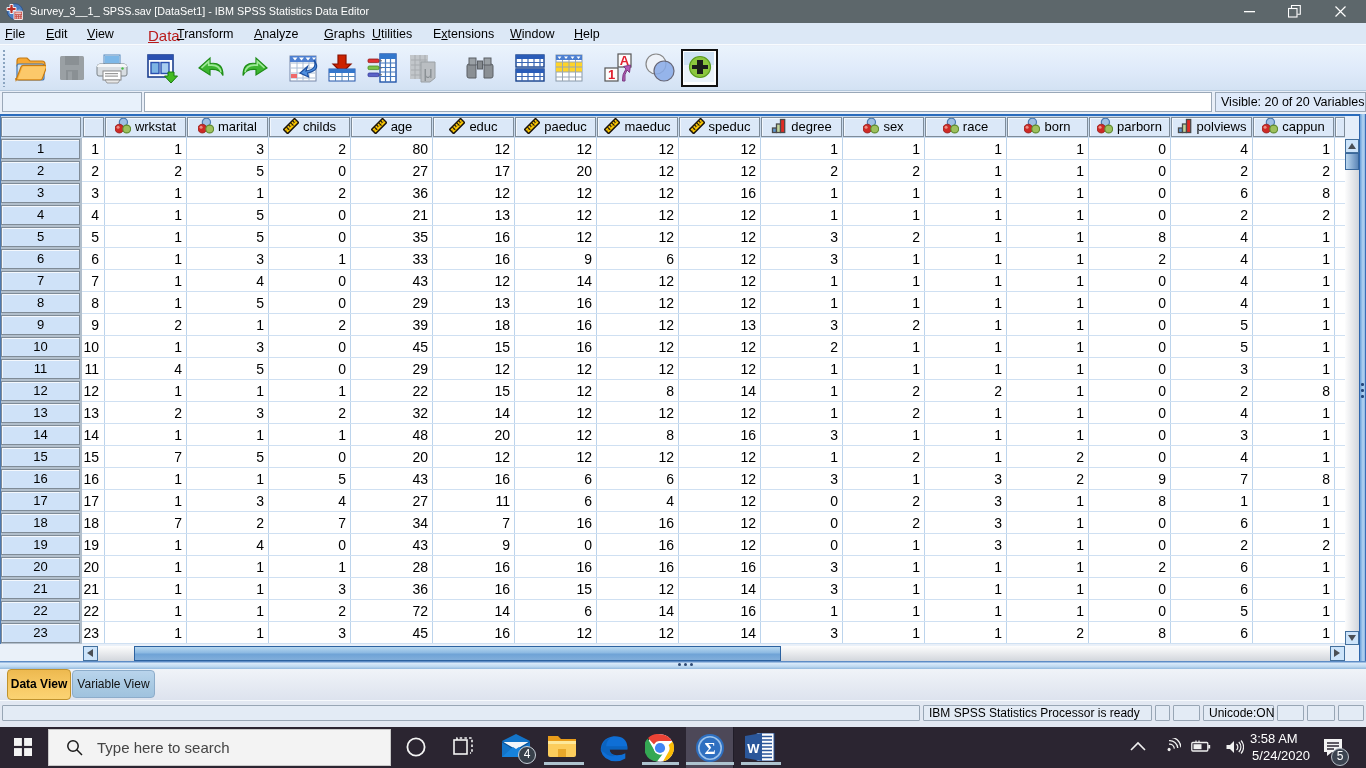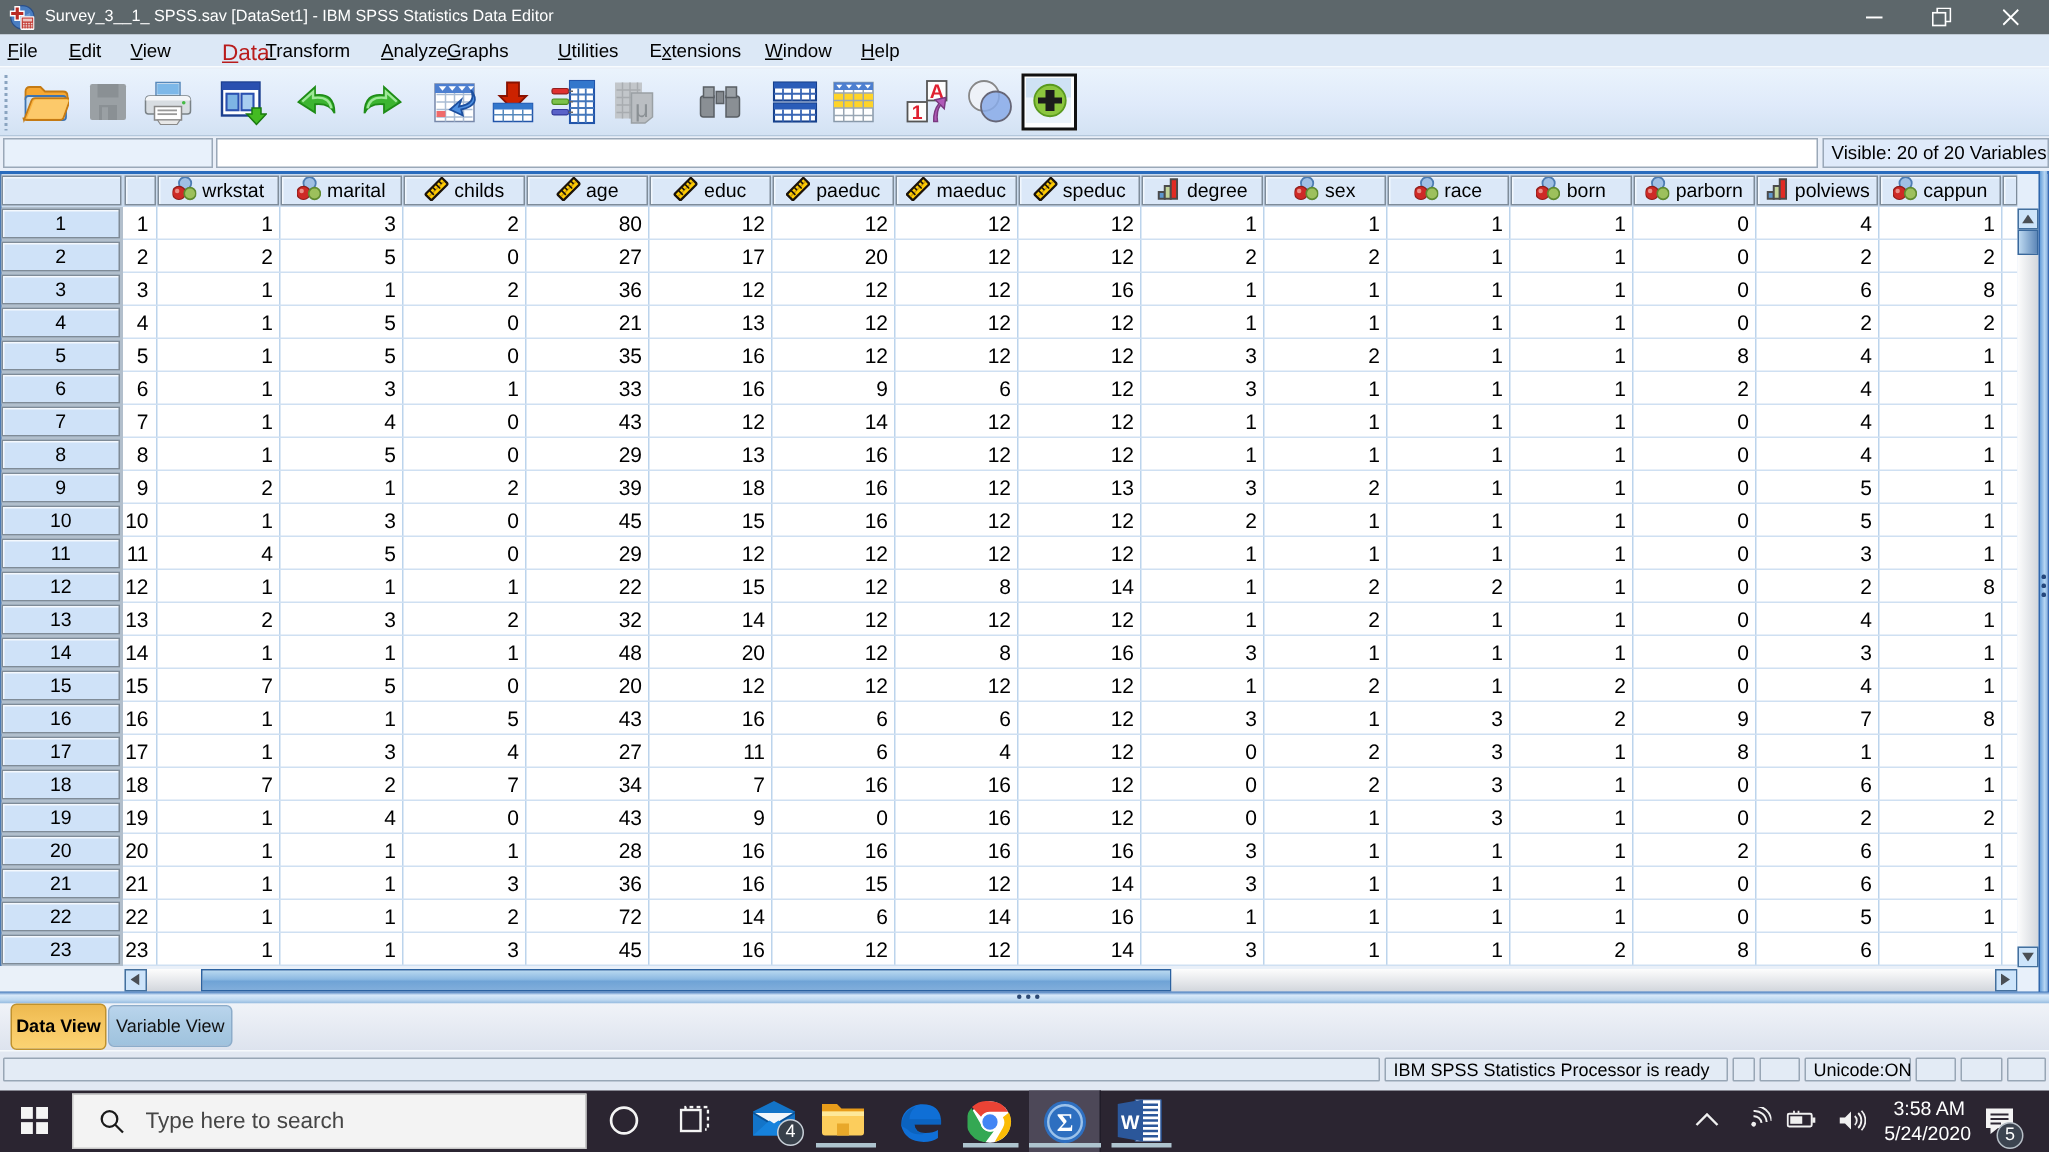--- a/index.html
+++ b/index.html
@@ -47,21 +47,21 @@
     <svg class="abs" style="left:1335px;top:6px" width="12" height="12" viewBox="0 0 12 12">
       <path d="M0.5 0.5 L10.5 10.5 M10.5 0.5 L0.5 10.5" stroke="#fff" stroke-width="1.2"></path>
     </svg>
     <div class="abs" style="left:0;top:23px;width:1366px;height:22px;background:#dce8f6;border-bottom:1px solid #f8fbfe"></div>
     <div class="abs" style="left:5px;top:27px;font-size:12.5px;color:#010101"><span class="u">F</span>ile</div>
     <div class="abs" style="left:46px;top:27px;font-size:12.5px;color:#010101"><span class="u">E</span>dit</div>
     <div class="abs" style="left:87px;top:27px;font-size:12.5px;color:#010101"><span class="u">V</span>iew</div>
     <div class="abs" style="left:148px;top:27px;font-size:15px;color:#b91c1c"><span class="u">D</span>ata</div>
     <div class="abs" style="left:177px;top:27px;font-size:12.5px;color:#010101"><span class="u">T</span>ransform</div>
     <div class="abs" style="left:254px;top:27px;font-size:12.5px;color:#010101"><span class="u">A</span>nalyze</div>
-    <div class="abs" style="left:298px;top:27px;font-size:12.5px;color:#010101"><span class="u">G</span>raphs</div>
+    <div class="abs" style="left:324px;top:27px;font-size:12.5px;color:#010101"><span class="u">G</span>raphs</div>
     <div class="abs" style="left:372px;top:27px;font-size:12.5px;color:#010101"><span class="u">U</span>tilities</div>
     <div class="abs" style="left:433px;top:27px;font-size:12.5px;color:#010101">E<span class="u">x</span>tensions</div>
     <div class="abs" style="left:510px;top:27px;font-size:12.5px;color:#010101"><span class="u">W</span>indow</div>
     <div class="abs" style="left:574px;top:27px;font-size:12.5px;color:#010101"><span class="u">H</span>elp</div>
     <div class="abs" style="left:0;top:46px;width:1366px;height:45px;background:linear-gradient(#eaf3fc,#dfeafa 55%,#d3e2f3);border-bottom:1px solid #b4c8dc"></div>
     <div class="abs" style="left:3px;top:50px;width:2px;height:37px;background:repeating-linear-gradient(#8aa4c0 0 2px,transparent 2px 4px)"></div>
     <svg class="abs" style="left:14px;top:52px" width="32" height="32" viewBox="0 0 32 32">
       <path d="M3 9 q0-3 3-3 h7 l3 3 h12 q3 0 3 3 v2 h-28 z" fill="#f7a833" stroke="#c47a14" stroke-width="1.2"></path>
       <rect x="3" y="12" width="27" height="16" rx="2" fill="#fff"></rect>
       <rect x="3" y="12" width="27" height="16" rx="2" fill="#cfe2f2" stroke="#3f74b0" stroke-width="1.2"></rect>
@@ -849,19 +849,19 @@
     <svg class="abs" style="left:1191px;top:740px" width="20" height="12" viewBox="0 0 20 12">
       <rect x="0.8" y="2.5" width="16" height="8.5" rx="1" fill="none" stroke="#f0f0f0" stroke-width="1.3"></rect>
       <rect x="17.2" y="5" width="2" height="3.5" fill="#f0f0f0"></rect>
       <path d="M5 2 v-1.5 M8 2 v-1.5" stroke="#f0f0f0" stroke-width="1.2"></path>
       <rect x="2.5" y="4.2" width="8" height="5" fill="#f0f0f0"></rect>
     </svg>
     <svg class="abs" style="left:1226px;top:740px" width="18" height="14" viewBox="0 0 18 14">
       <path d="M0.5 5 h3.5 l4-4 v12 l-4-4 h-3.5z" fill="#f0f0f0"></path>
       <path d="M10.5 4 a4 4 0 0 1 0 6 M12.8 2 a7 7 0 0 1 0 10 M15 0.5 a9.5 9.5 0 0 1 0 13" fill="none" stroke="#f0f0f0" stroke-width="1.2"></path>
     </svg>
-    <div class="abs" style="left:1250px;top:731px;width:60px;height:16px;font-size:13px;color:#fff;text-align:right">3:58 AM</div>
-    <div class="abs" style="left:1248px;top:748px;width:66px;height:16px;font-size:13px;color:#fff;text-align:right">5/24/2020</div>
+    <div class="abs" style="left:1250px;top:731px;width:60px;height:16px;font-size:13px;color:#fff;text-align:left">3:58 AM</div>
+    <div class="abs" style="left:1248px;top:748px;width:66px;height:16px;font-size:13px;color:#fff;text-align:center">5/24/2020</div>
     <svg class="abs" style="left:1322px;top:738px" width="22" height="20" viewBox="0 0 22 20">
       <path d="M2 1 h18 v13 h-10 l-5 4 v-4 h-3z" fill="#f4f4f4"></path>
       <path d="M5 5 h12 M5 8 h12 M5 11 h7" stroke="#2e2834" stroke-width="1.4"></path>
     </svg>
     <div class="abs" style="left:1331px;top:748px;width:18px;height:18px;border-radius:50%;background:#3c4450;border:1.5px solid #b8c0c8;color:#fff;font-size:12px;text-align:center;line-height:15px">5</div>
   </div>
 </body></html>

